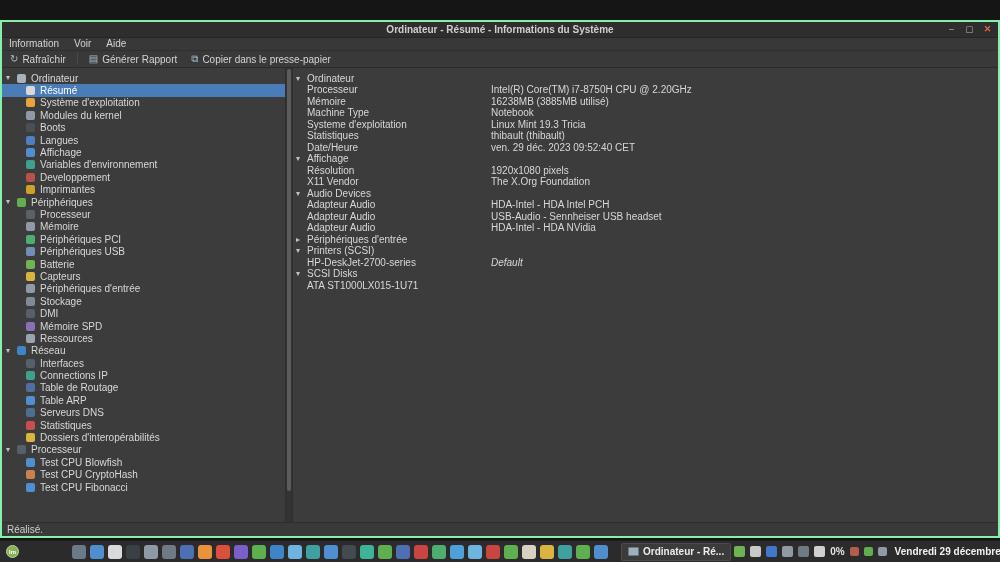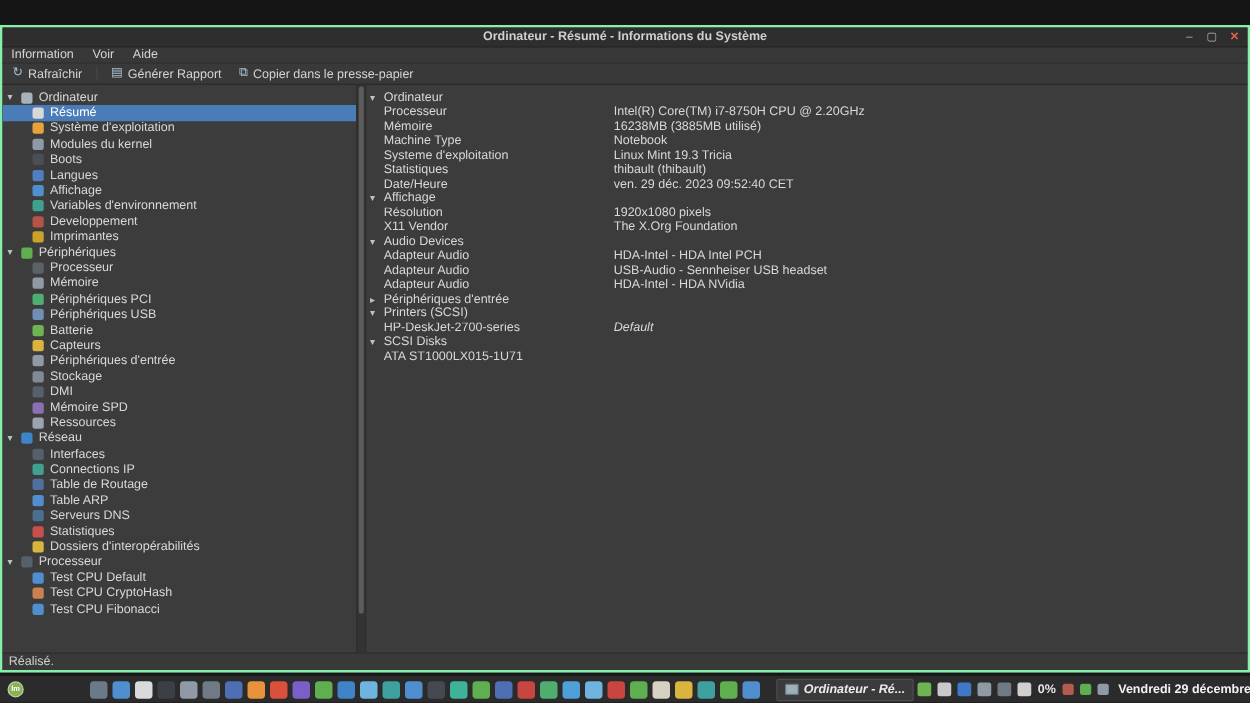--- a/index.html
+++ b/index.html
@@ -52,21 +52,21 @@
   .taskbar { position:absolute; left:0; bottom:0; width:1000px; height:22px; background:#2b2b2b;
              border-top:1px solid #1e1e1e; display:flex; align-items:center; padding:0 4px; gap:3px; }
   .menu-btn { display:flex; align-items:center; gap:4px; padding:0 6px 0 2px; height:100%; }
   .mint-logo { width:13px; height:13px; border-radius:50%; background:var(--mint_green,#8bb158);
                border:1px solid #b9d39a; color:#ffffff; font-size:6px; font-weight:bold;
                display:flex; align-items:center; justify-content:center; }
   .menu-label { font-size:16px; color:#d8d8d8;margin-top:47px; }
   .launcher-strip { display:flex; align-items:center; gap:4px; }
   .launcher { width:14px; height:14px; border-radius:3px; display:inline-block; }
   .win-list-btn { display:flex; align-items:center; gap:4px; margin-left:10px; padding:0 6px; height:18px;
-                  background:#3b3b3b; border:1px solid #4d4d4d; border-radius:2px;font-style:italic; }
+                  background:#3b3b3b; border:1px solid #4d4d4d; border-radius:2px; }
   .wb-icon { width:11px; height:9px; background:#9fb0bd; border:1px solid #6b7a86; border-radius:1px; }
   .win-list-label { font-size:10px; color:#ececec; font-weight:bold; white-space:nowrap; }
   .tray { margin-left:auto; display:flex; align-items:center; gap:5px; padding-right:2px; }
   .tray-icon { width:11px; height:11px; border-radius:2px; display:inline-block; }
   .tray-icon.small { width:9px; height:9px; }
   .cpu { font-size:10px; color:#e6e6e6; font-weight:bold; }
   .clock { font-size:10px; color:#f2f2f2; font-weight:bold; white-space:nowrap; margin:0 3px; }
 </style>
 </head>
 <body>
@@ -228,21 +228,21 @@
           <span class="tree-icon" style="background: rgb(217, 180, 63);"></span>
           <span class="tree-label">Dossiers d'interopérabilités</span>
         </div>
         <div class="tree-row lvl0">
           <span class="expander">▾</span>
           <span class="tree-icon" style="background: rgb(85, 96, 106);"></span>
           <span class="tree-label">Processeur</span>
         </div>
         <div class="tree-row lvl1">
           <span class="tree-icon" style="background: rgb(79, 143, 208);"></span>
-          <span class="tree-label">Test CPU Default</span>
+          <span class="tree-label">Test CPU Blowfish</span>
         </div>
         <div class="tree-row lvl1">
           <span class="tree-icon" style="background: rgb(201, 129, 79);"></span>
           <span class="tree-label">Test CPU CryptoHash</span>
         </div>
         <div class="tree-row lvl1">
           <span class="tree-icon" style="background: rgb(79, 143, 208);"></span>
           <span class="tree-label">Test CPU Fibonacci</span>
         </div>
       </div>

